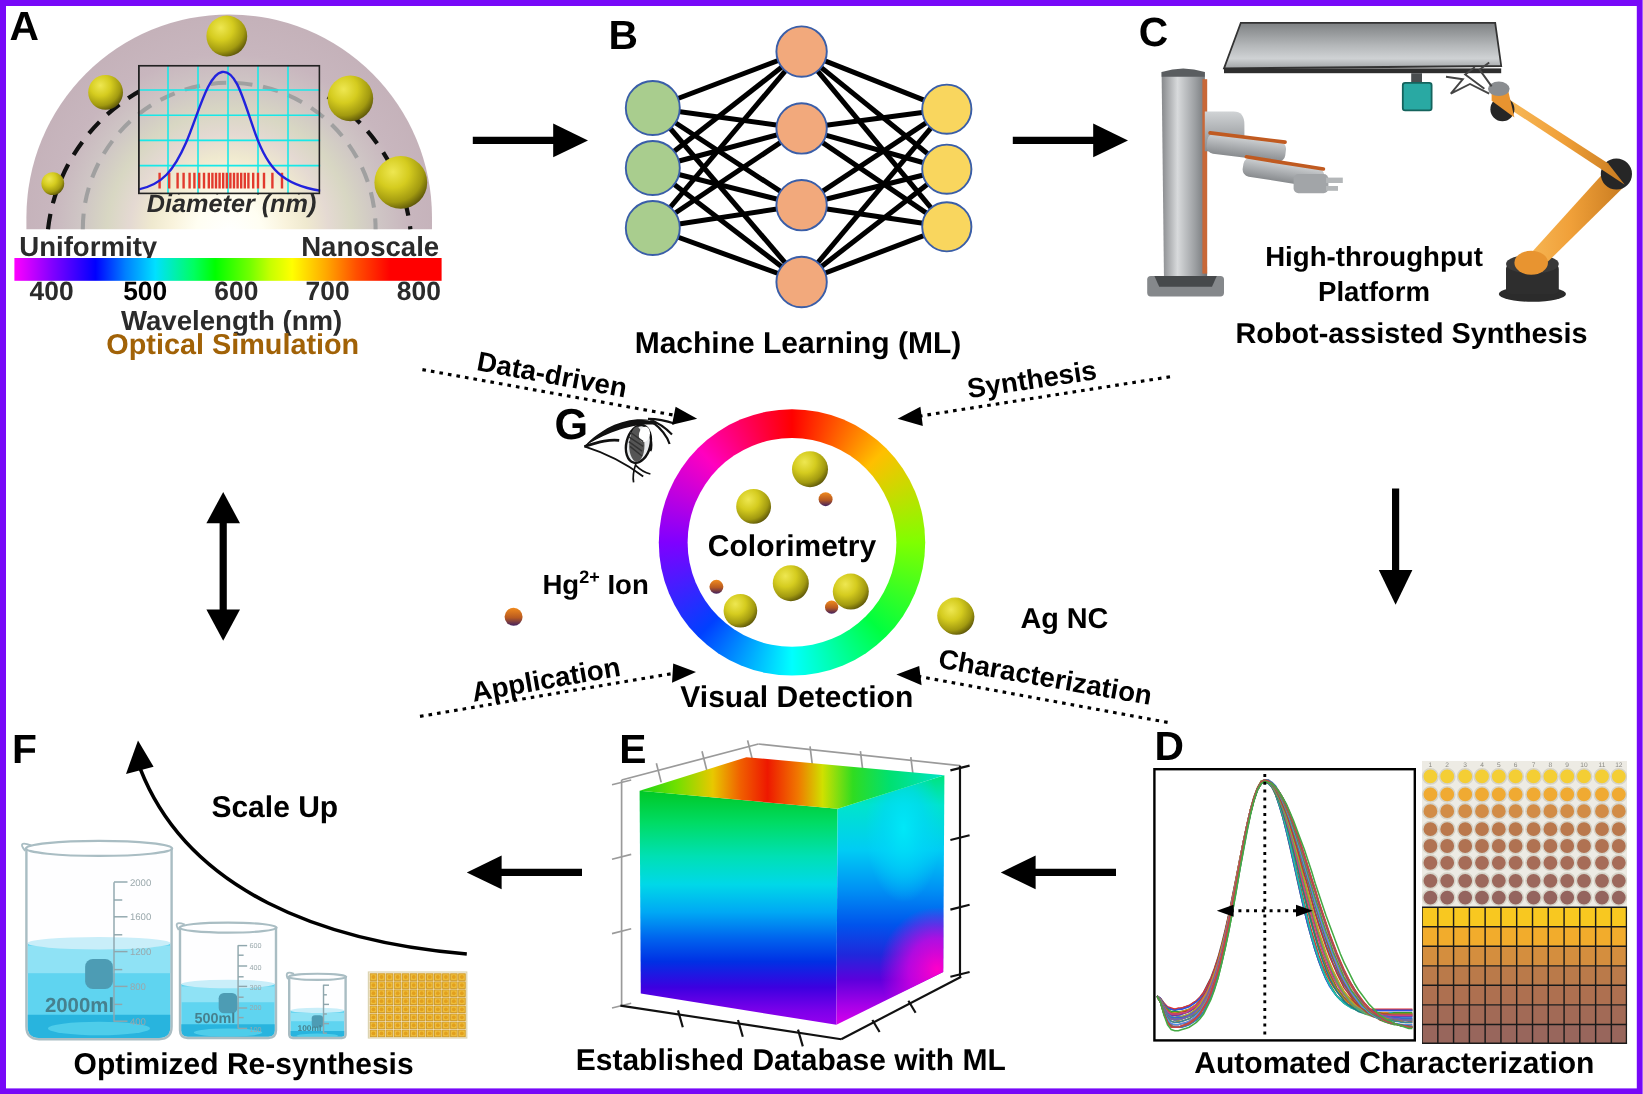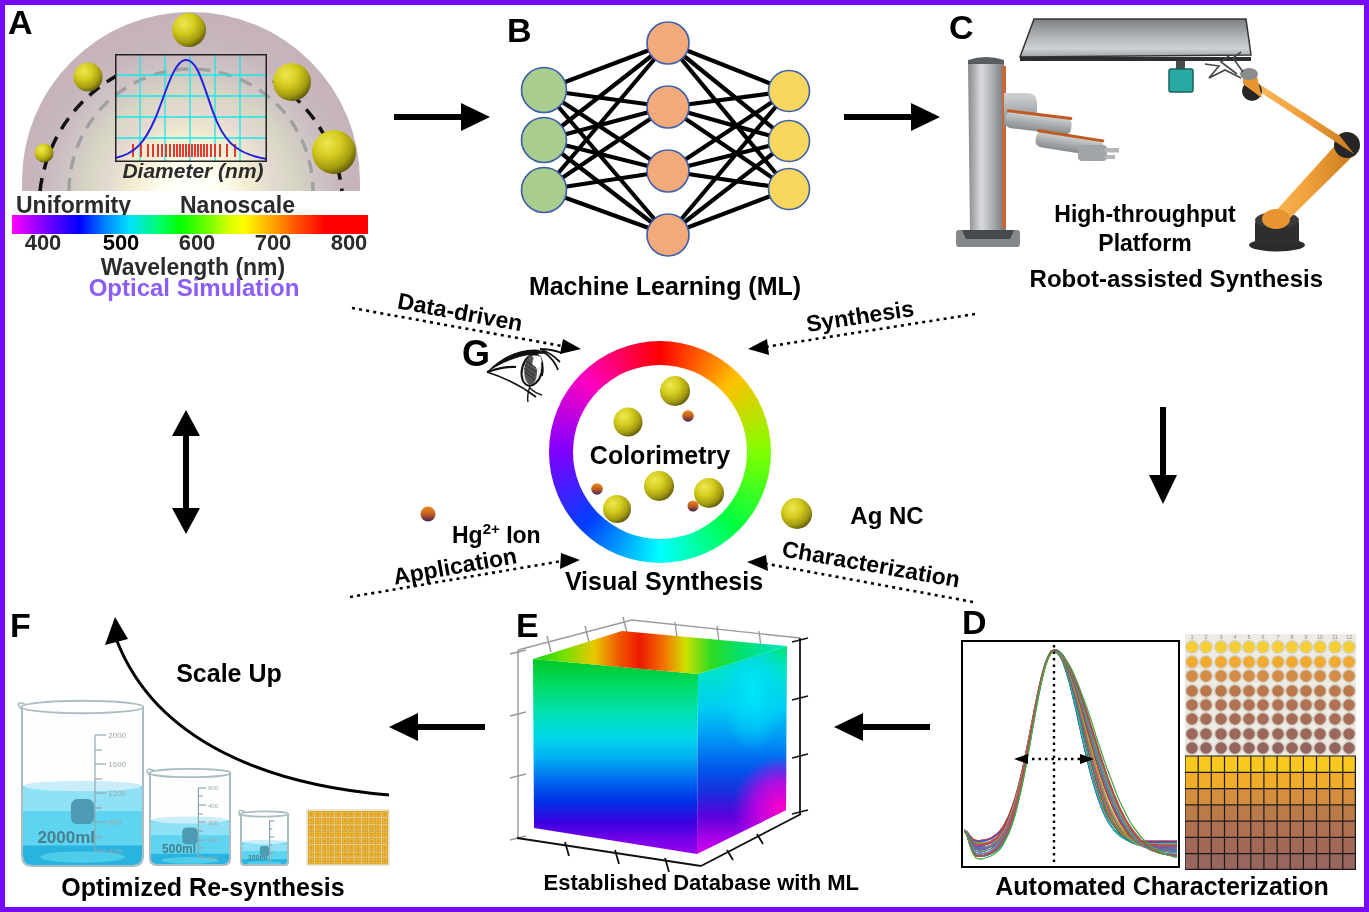--- a/index.html
+++ b/index.html
@@ -79,29 +79,29 @@
   <rect x="0.75" y="0.75" width="150.5" height="106.5" fill="none" stroke="#222" stroke-width="1.5"></rect>
   <g stroke="#222" stroke-width="1.5">
     <line x1="34" y1="107" x2="34" y2="112"></line>
       <line x1="66" y1="107" x2="66" y2="112"></line>
     <line x1="100" y1="107" x2="100" y2="112"></line>
       <line x1="134" y1="107" x2="134" y2="112"></line>
   </g>
 </svg>
 <div class="cap" style="left:113px;top:159px;width:160px;font-size:21px;color:#2b2b2b;font-style:italic;">Diameter (nm)</div>
 <div class="cap" style="left:16px;top:192px;width:200px;text-align:left;font-size:23px;color:#2b2b2b;">Uniformity</div>
-<div class="cap" style="left:180px;top:192px;width:186px;text-align:left;font-size:23px;color:#2b2b2b;">Nanoscale</div>
+<div class="cap" style="left:180px;top:192px;width:186px;text-align:right;font-size:23px;color:#2b2b2b;">Nanoscale</div>
 <div class="abs" style="left:12px;top:215px;width:356px;height:19px;background:linear-gradient(90deg,#ff00ff 0%,#8000ff 9%,#0000ff 19%,#0080ff 26%,#00e0ff 33%,#00ff60 42%,#00ff00 47%,#70ff00 55%,#c8ff00 60%,#ffff00 65%,#ffa800 73%,#ff5000 80%,#ff0000 88%,#ff0000 100%);"></div>
 <div class="cap" style="left:13px;top:230px;width:60px;font-size:22px;color:#2b2b2b;">400</div>
 <div class="cap" style="left:91px;top:230px;width:60px;font-size:22px;color:#000000;">500</div>
 <div class="cap" style="left:167px;top:230px;width:60px;font-size:22px;color:#2b2b2b;">600</div>
 <div class="cap" style="left:243px;top:230px;width:60px;font-size:22px;color:#2b2b2b;">700</div>
 <div class="cap" style="left:319px;top:230px;width:60px;font-size:22px;color:#2b2b2b;">800</div>
 <div class="cap" style="left:93px;top:254px;width:200px;font-size:23px;color:#2b2b2b;">Wavelength (nm)</div>
-<div class="cap" style="left:74px;top:274px;width:240px;font-size:24px;color:#8b5cf6;">Optical Simulation</div>
+<div class="cap" style="left:74px;top:274px;width:240px;font-size:24px;color:#a16207;">Optical Simulation</div>
 <div class="lbl" style="left:8px;top:5px;">A</div>
 
 <div class="lbl" style="left:507px;top:13px;">B</div>
 <svg class="abs" style="left:500px;top:10px;" width="330" height="260" viewBox="0 0 330 260">
   <g stroke="#000" stroke-width="4.2">
     <line x1="44" y1="80" x2="168" y2="33"></line>
       <line x1="44" y1="80" x2="168" y2="97"></line>
       <line x1="44" y1="80" x2="168" y2="161"></line>
       <line x1="44" y1="80" x2="168" y2="225"></line>
     <line x1="44" y1="130" x2="168" y2="33"></line>
@@ -240,21 +240,21 @@
   <circle cx="88" cy="92" r="14.5" fill="url(#ygrad2)"></circle>
   <circle cx="119" cy="156" r="15" fill="url(#ygrad2)"></circle>
   <circle cx="77" cy="179" r="14" fill="url(#ygrad2)"></circle>
   <circle cx="169" cy="163" r="15" fill="url(#ygrad2)"></circle>
   <circle cx="148" cy="86" r="5.8" fill="url(#hgrad)"></circle>
   <circle cx="57" cy="159" r="5.8" fill="url(#hgrad)"></circle>
   <circle cx="153" cy="176" r="5.5" fill="url(#hgrad)"></circle>
   <circle cx="256" cy="183" r="15" fill="url(#ygrad2)"></circle>
 </svg>
 <div class="cap" style="left:560px;top:441px;width:200px;font-size:25px;">Colorimetry</div>
-<div class="cap" style="left:544px;top:567px;width:240px;font-size:25px;">Visual Synthesis</div>
+<div class="cap" style="left:544px;top:567px;width:240px;font-size:25px;">Visual Detection</div>
 <div class="lbl" style="left:462px;top:336px;font-size:36px;">G</div>
 
 <svg class="abs" style="left:484px;top:342px;" width="84" height="62" viewBox="0 0 84 62">
   <path d="M 3 30 C 18 14 38 5 58 8 C 40 9 18 20 3 30 Z" fill="#111"></path>
   <path d="M 3 30 C 20 13 42 5 60 9 L 62 12 C 44 10 20 19 3 30 Z" fill="#111"></path>
   <path d="M 3 30 C 16 26 24 24 32 25" fill="none" stroke="#111" stroke-width="2.2"></path>
   <path d="M 3 30 C 22 36 40 46 52 55" fill="none" stroke="#111" stroke-width="1.6"></path>
   <path d="M 58 8 C 64 10 70 14 76 20 M 60 10 C 68 16 72 22 74 28 M 56 7 C 62 7 70 8 78 11 M 52 12 C 58 20 60 28 58 34" fill="none" stroke="#111" stroke-width="1.8"></path>
   <ellipse cx="48" cy="28" rx="10" ry="16" transform="rotate(14 48 28)" fill="#e8eaec" stroke="#111" stroke-width="2"></ellipse>
   <path d="M 44 14 C 50 18 54 26 54 34 C 54 40 52 43 49 43 C 44 41 40 33 40 24 C 40 18 41 15 44 14 Z" fill="#555" transform="rotate(14 48 28)"></path>
@@ -266,21 +266,21 @@
 <svg class="abs" style="left:418px;top:504px;" width="20" height="20" viewBox="0 0 20 20">
   <defs>
       <linearGradient id="hgrad2" x1="0" y1="0" x2="0" y2="1">
     <stop offset="0" stop-color="#f08a1e"></stop>
         <stop offset="0.55" stop-color="#b85a20"></stop>
         <stop offset="1" stop-color="#402060"></stop>
   </linearGradient>
     </defs>
   <circle cx="10" cy="10" r="7.5" fill="url(#hgrad2)"></circle>
 </svg>
-<div class="cap" style="left:452px;top:520px;width:120px;text-align:left;font-size:23px;">Hg<sup style="font-size:15px;">2+</sup> Ion</div>
+<div class="cap" style="left:452px;top:473px;width:120px;text-align:left;font-size:23px;">Hg<sup style="font-size:15px;">2+</sup> Ion</div>
 <svg class="abs" style="left:780px;top:497px;" width="34" height="34" viewBox="0 0 34 34">
   <defs>
       <radialGradient id="ygrad3" cx="0.35" cy="0.3" r="0.8">
     <stop offset="0" stop-color="#eee751"></stop>
         <stop offset="0.38" stop-color="#d5cc1f"></stop>
         <stop offset="0.72" stop-color="#a29a10"></stop>
         <stop offset="1" stop-color="#474107"></stop>
   </radialGradient>
     </defs>
   <circle cx="17" cy="17" r="15" fill="url(#ygrad3)"></circle>
@@ -592,21 +592,21 @@
       <line x1="287" y1="88" x2="303" y2="84"></line>
       <line x1="287" y1="146" x2="303" y2="142"></line>
       <line x1="287" y1="202" x2="303" y2="198"></line>
     <line x1="60" y1="230" x2="64" y2="244"></line>
       <line x1="110" y1="238" x2="114" y2="252"></line>
       <line x1="160" y1="246" x2="164" y2="260"></line>
     <line x1="222" y1="238" x2="228" y2="248"></line>
       <line x1="252" y1="222" x2="258" y2="232"></line>
   </g>
 </svg>
-<div class="cap" style="left:459px;top:870px;width:400px;font-size:22px;text-align:right;">Established Database with ML</div>
+<div class="cap" style="left:459px;top:870px;width:400px;font-size:25px;">Established Database with ML</div>
 
 <div class="lbl" style="left:10px;top:608px;">F</div>
 <div class="cap" style="left:144px;top:659px;width:170px;font-size:25px;">Scale Up</div>
 <svg class="abs" style="left:95px;top:615px;" width="310" height="190" viewBox="0 0 310 190">
   <path d="M 294 180 C 175 170 62 128 22 26" fill="none" stroke="#000" stroke-width="3"></path>
   <polygon points="10,30 20,2 33,24" fill="#000"></polygon>
 </svg>
 <svg class="abs" style="left:10px;top:690px;" width="395" height="190" viewBox="0 0 395 190">
 <path d="M 12 16 L 12 165.5 Q 12 176 22.5 176 L 122.5 176 Q 133 176 133 165.5 L 133 16 Z" fill="#fdfeff" fill-opacity="0.5"></path>
 <path d="M 13 96 L 132 96 L 132 165.5 Q 132 175 122.5 175 L 22.5 175 Q 13 175 13 165.5 Z" fill="#5fd4f0"></path>

